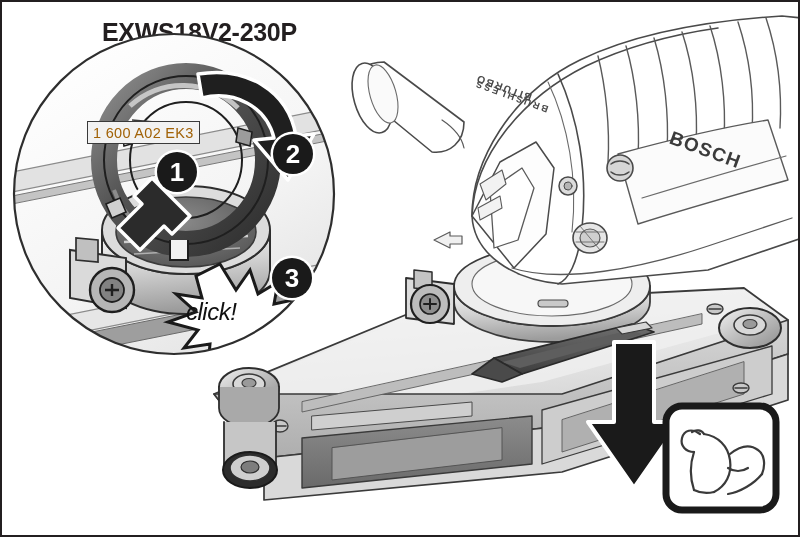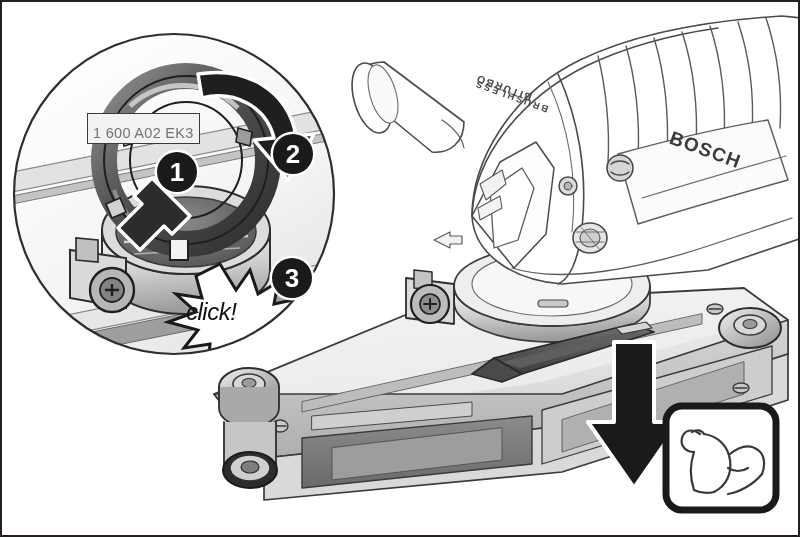--- a/index.html
+++ b/index.html
@@ -35,26 +35,26 @@
     display:flex;align-items:center;justify-content:center;
     line-height:1;
     box-shadow:0 0 0 2.5px #ffffff;
   }
   #badge1{left:155px;top:150px;}
   #badge2{left:271px;top:132px;}
   #badge3{left:270px;top:256px;}
 
   
   #partlabel{
-    position:absolute;left:85px;top:111px;
+    position:absolute;left:85px;top:119px;
     background:#f2f2f2;
     border:1.3px solid #3a3a3a;
-    padding:11px 5px 2px 5px;
+    padding:3px 5px 2px 5px;
     font-size:14.5px;
-    color:#737373;
+    color:#a16207;
     white-space:nowrap;
     letter-spacing:0.3px;
   }
 
   
   #clicktext{
     position:absolute;left:184px;top:296px;
     font-size:24px;font-weight:normal;font-style:italic;
     color:#111;white-space:nowrap;
     letter-spacing:-0.5px;
@@ -78,20 +78,21 @@
     font-size:9.5px;font-weight:bold;color:#4a4a4a;
     transform:rotate(200deg);transform-origin:left top;
     letter-spacing:2.2px;white-space:nowrap;
   }
 </style>
 </head>
 <body>
 
 <div id="page">
 
+  <div id="title">EXWS18V2-230P</div>
 
   <svg class="layer" viewBox="0 0 800 537">
     <defs>
       <linearGradient id="gPlate" x1="0" y1="0" x2="0.3" y2="1">
         <stop offset="0%" stop-color="#fdfdfd"></stop>
         <stop offset="55%" stop-color="#e4e4e4"></stop>
         <stop offset="100%" stop-color="#cacaca"></stop>
       </linearGradient>
       <linearGradient id="gPlate2" x1="0" y1="0" x2="0" y2="1">
         <stop offset="0%" stop-color="#d6d6d6"></stop>

